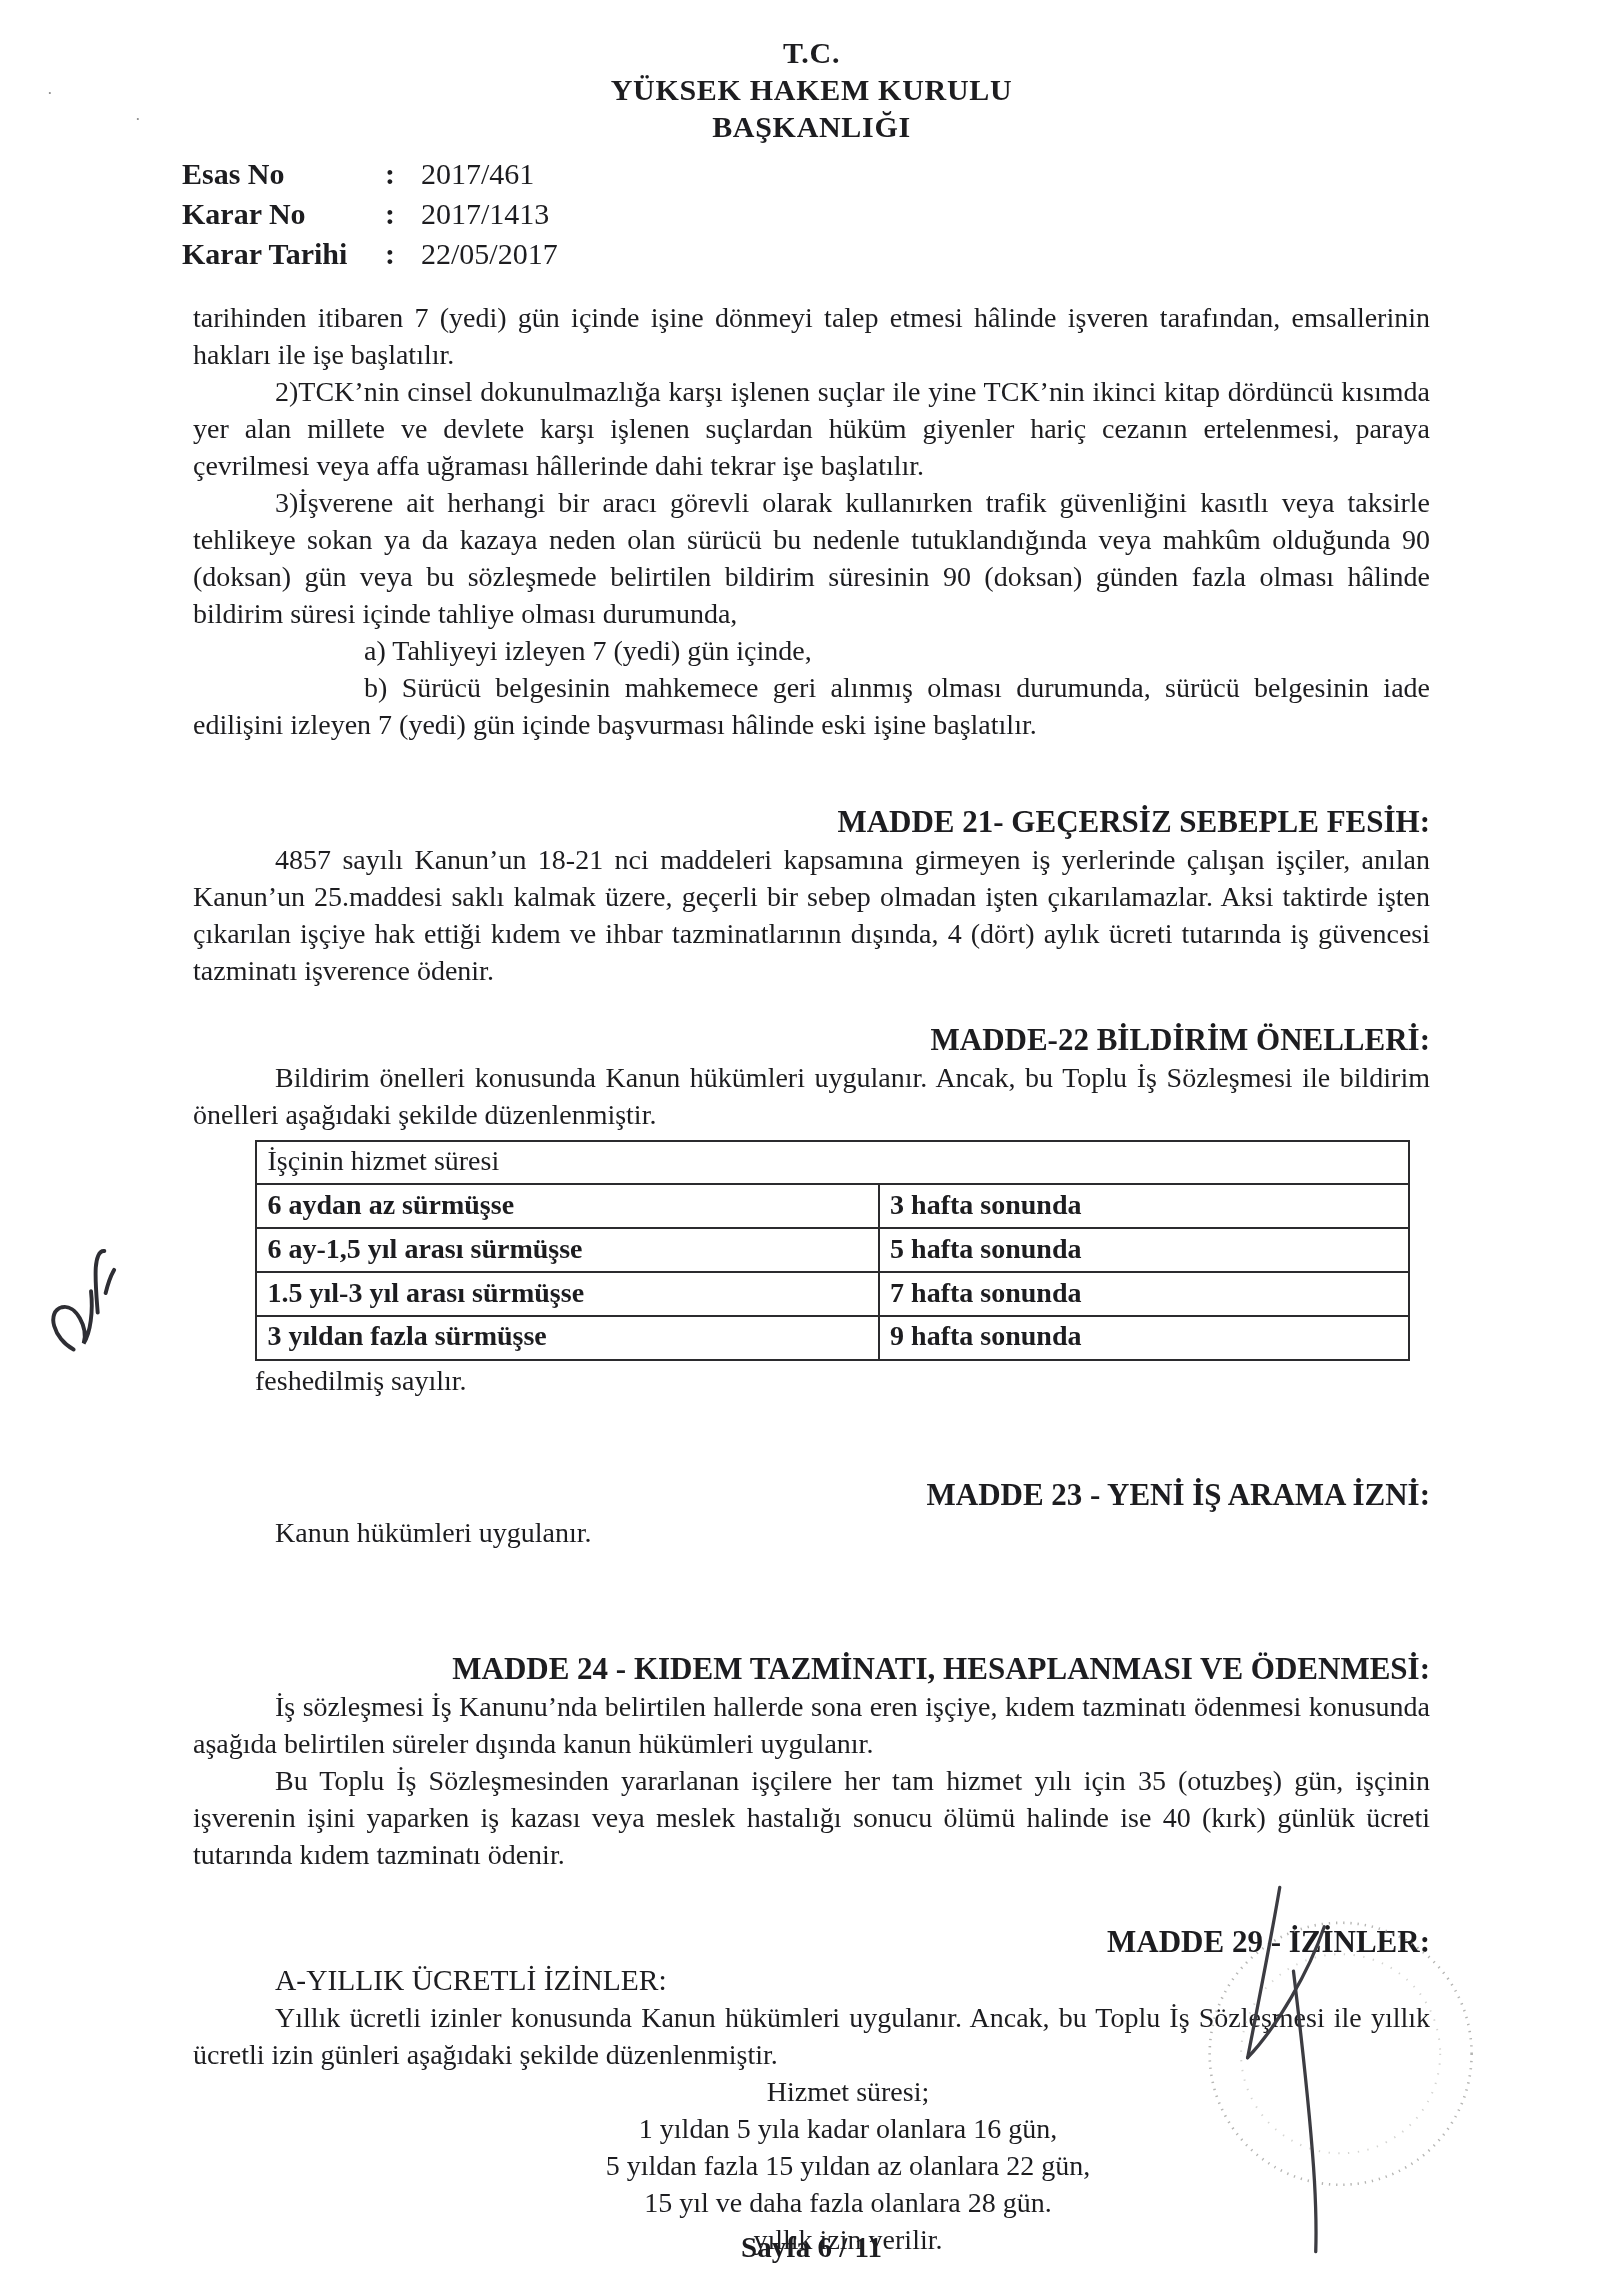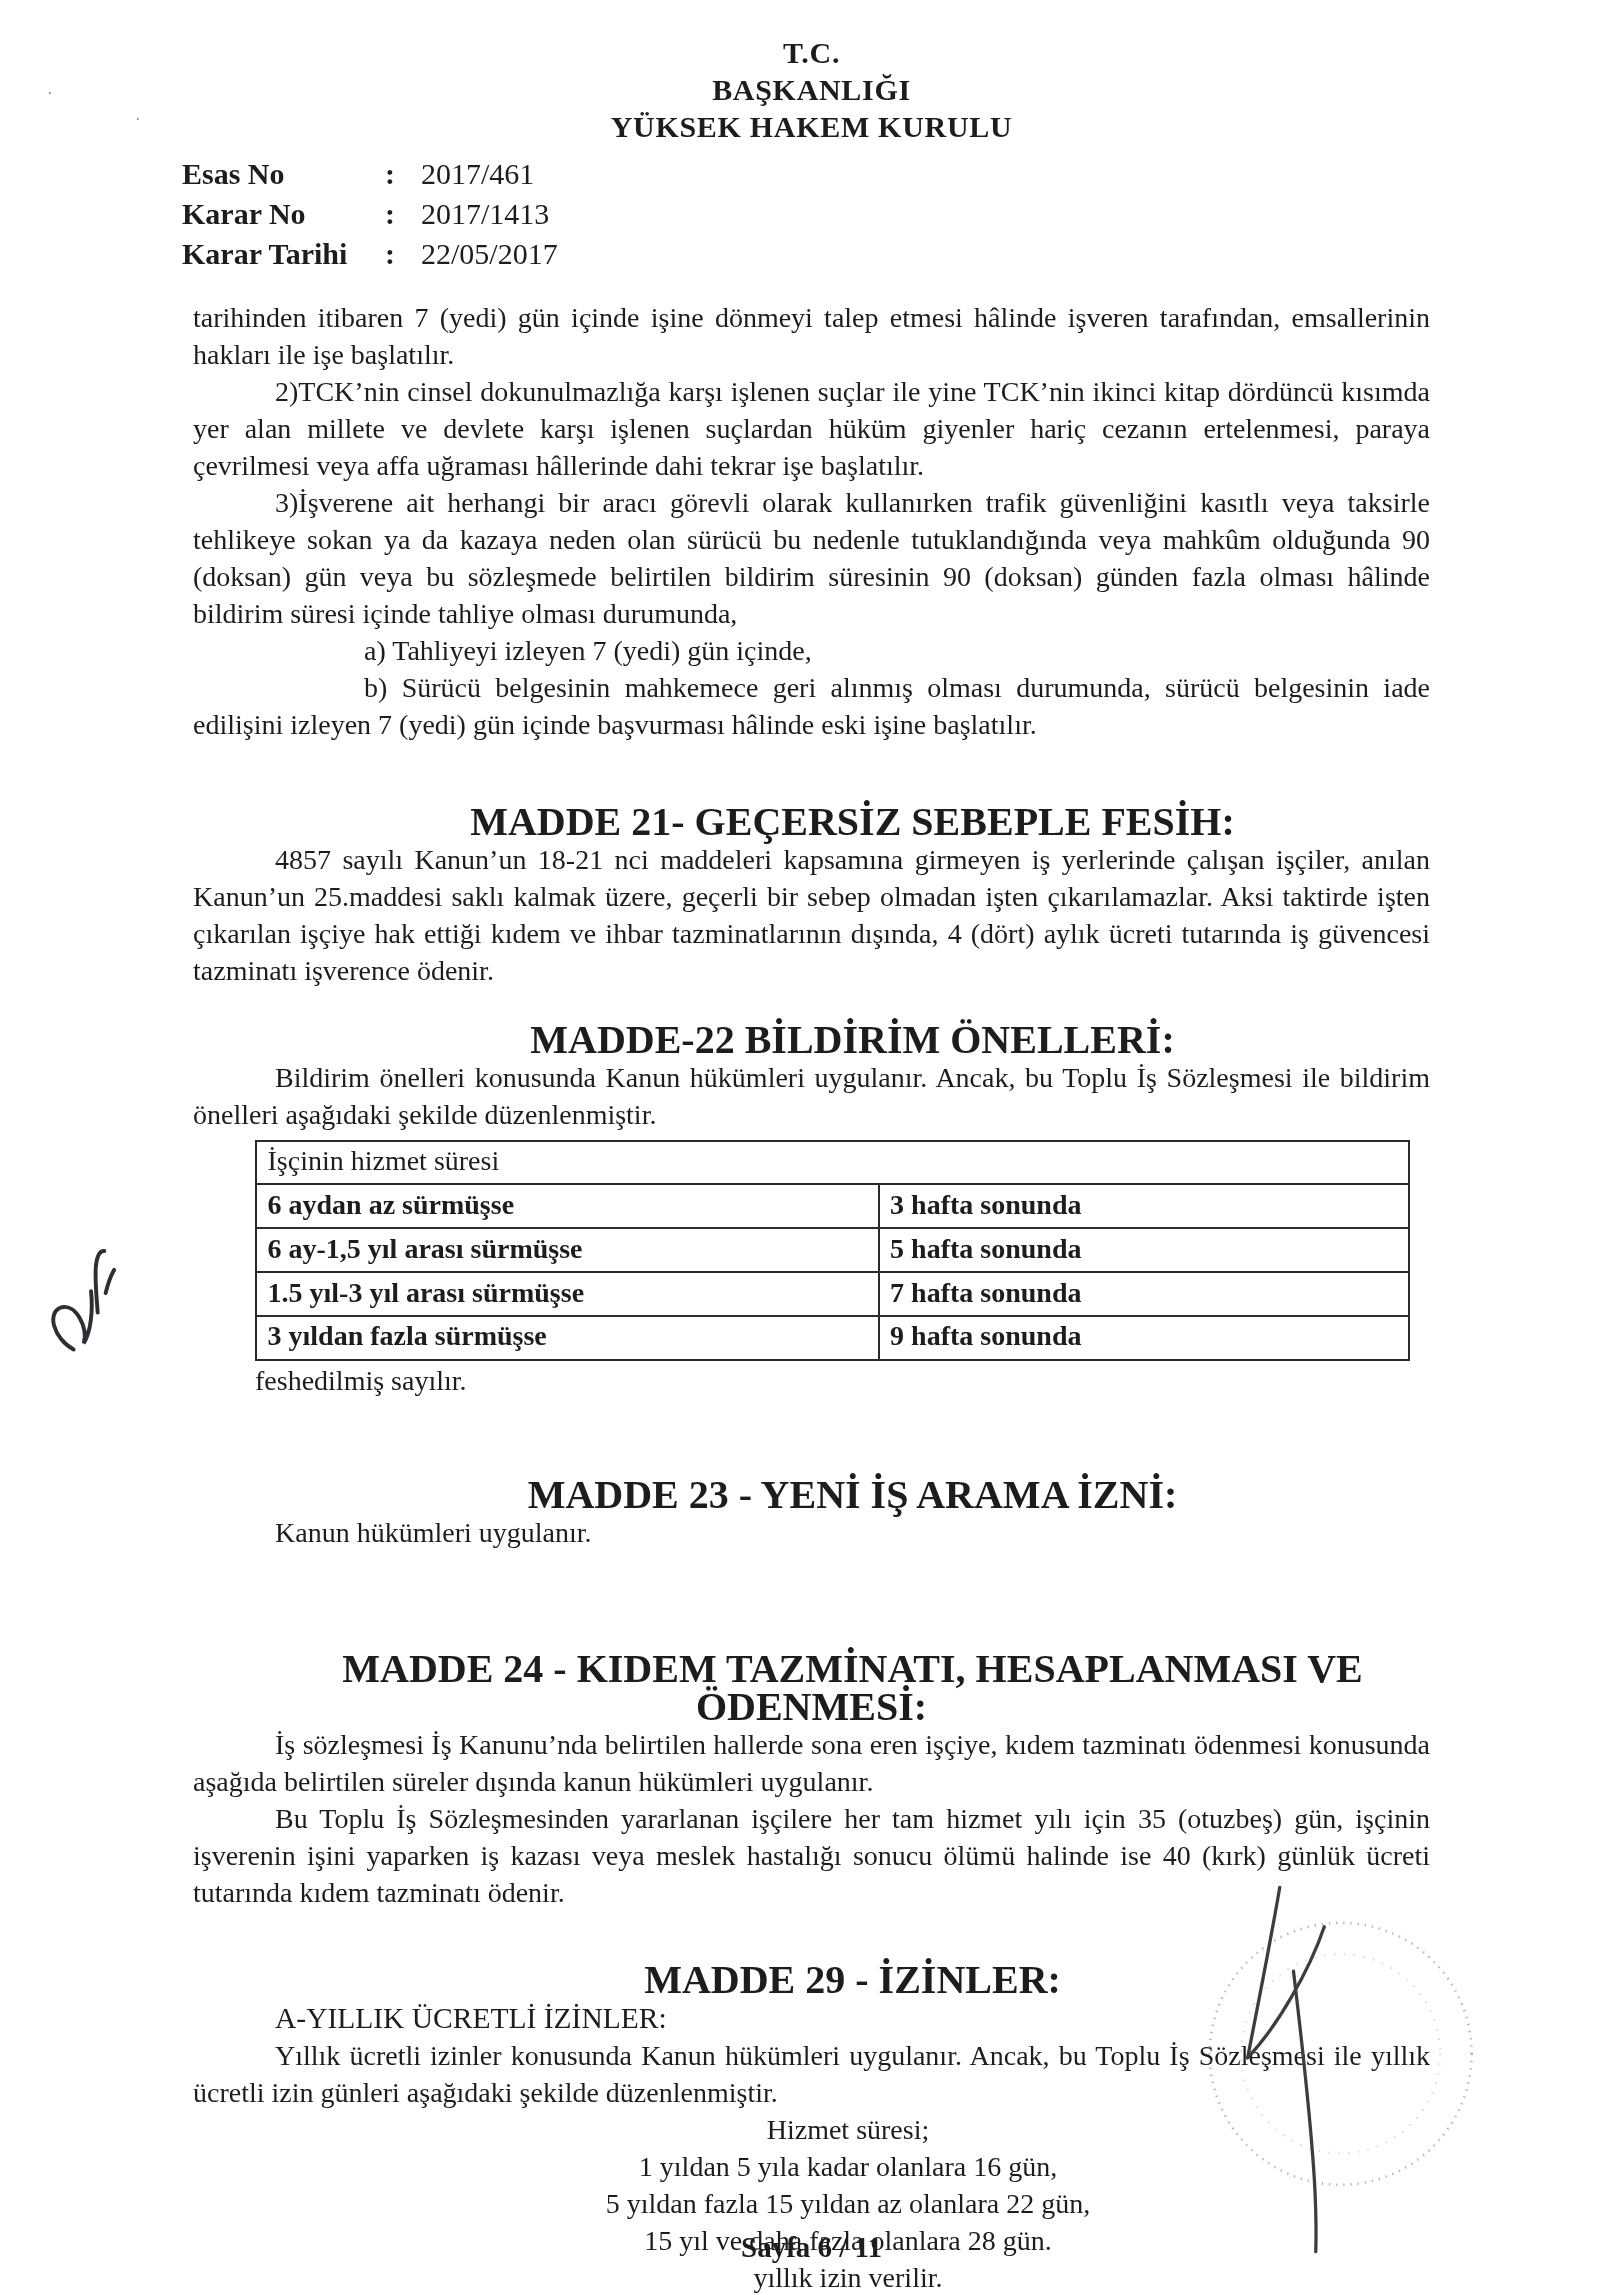--- a/index.html
+++ b/index.html
@@ -44,24 +44,24 @@
     line-height: 37px;
     text-align: justify;
   }
   .p { margin: 0; }
   .ind  { text-indent: 82px; }
   .ind2 { text-indent: 171px; }
 
   .madde-title {
     margin: 0;
     font-weight: bold;
-    font-size: 40px;
+    font-size: 31px;
     line-height: 38px;
     text-indent: 82px;
-    text-align: center;
+    text-align: right;
   }
   .sub-title {
     margin: 0;
     font-size: 29.5px;
     line-height: 38px;
     text-indent: 82px;
     text-align: left;
   }
   .gap-m21 { margin-top: 60px; }
   .gap-m22 { margin-top: 32px; }
@@ -107,22 +107,22 @@
   .speck-1 { left: 47px; top: 84px; }
   .speck-2 { left: 135px; top: 110px; }
 </style>
 </head>
 <body>
 
 <div class="page">
 
   <div class="doc-header">
     <div>T.C.</div>
+    <div>YÜKSEK HAKEM KURULU</div>
     <div>BAŞKANLIĞI</div>
-    <div>YÜKSEK HAKEM KURULU</div>
   </div>
 
   <div class="case-info">
     <span class="lbl">Esas No</span>
     <span class="sep">:</span>
     <span class="val">2017/461</span>
 
     <span class="lbl">Karar No</span>
     <span class="sep">:</span>
     <span class="val">2017/1413</span>

